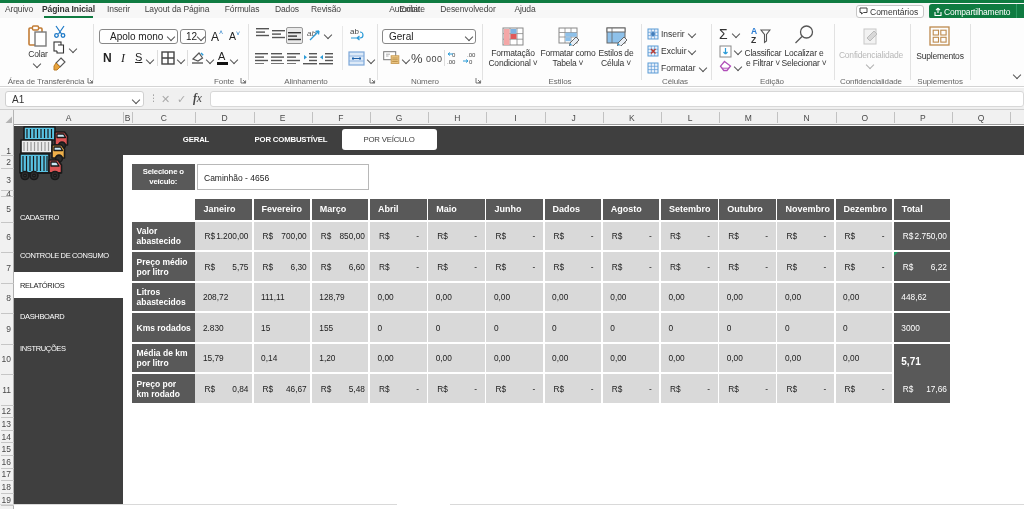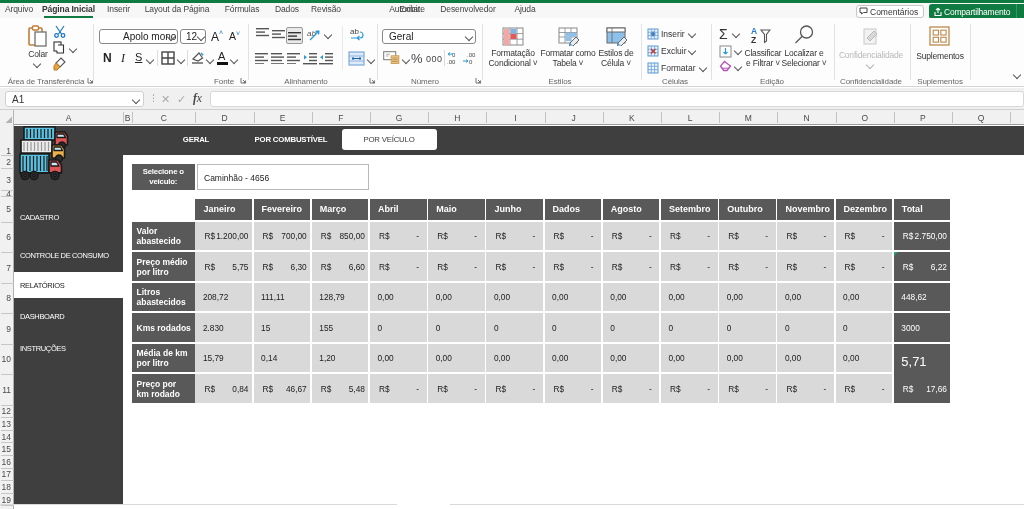--- a/index.html
+++ b/index.html
@@ -91,21 +91,21 @@
 </svg>
 <svg class="a" style="left:53px;top:41px" width="13" height="13" viewBox="0 0 13 13">
 <rect x="1" y="1" width="7" height="9" fill="#fff" stroke="#333" stroke-width="1.1"></rect>
 <path d="M5 4h5.5v8H4V10" fill="#fff" stroke="#333" stroke-width="1.1"></path>
 </svg>
 <div class="a chev" style="left:70px;top:46px"></div>
 <svg class="a" style="left:52px;top:57px" width="15" height="14" viewBox="0 0 15 14">
 <path d="M9 1l4 4-5 5-4-4z" fill="#fff" stroke="#555" stroke-width="1.1"></path>
 <path d="M4 6l4 4-3 3H2v-4z" fill="#e8a33d" stroke="#b97a25" stroke-width="1"></path>
 </svg>
-<div class="a combo" style="left:99px;top:28.5px;width:79px;height:15.5px;line-height:14px;padding-left:23px">Apolo mono</div>
+<div class="a combo" style="left:99px;top:28.5px;width:79px;height:15.5px;line-height:14px;padding-left:10px">Apolo mono</div>
 <div class="a chev" style="left:168px;top:34px"></div>
 <div class="a combo" style="left:180px;top:28.5px;width:26px;height:15.5px;line-height:14px;padding-left:5px">12</div>
 <div class="a chev" style="left:198px;top:34px"></div>
 <div class="a" style="left:211px;top:29px;font-size:12px;color:#222">A<span style="font-size:7px;vertical-align:6px;color:#1d79c7">˄</span></div>
 <div class="a" style="left:229px;top:30px;font-size:10.5px;color:#222">A<span style="font-size:7px;vertical-align:4px;color:#1d79c7">˅</span></div>
 <div class="a" style="left:103px;top:51px;font-size:12px;font-weight:bold;color:#222">N</div>
 <div class="a" style="left:121px;top:51px;font-size:12px;font-style:italic;font-family:'Liberation Serif',serif;color:#222">I</div>
 <div class="a" style="left:135px;top:51px;font-size:11px;text-decoration:underline;color:#222">S</div>
 <div class="a chev" style="left:147px;top:56.5px"></div>
 <div class="a sep" style="left:156.5px;top:50px;height:16px;background:#ddd"></div>
@@ -575,21 +575,21 @@
 <div class="a cellL num" style="left:311.8px;top:343.8px;width:56.6px;height:28.6px;font-size:8.3px;font-weight:normal">1,20</div>
 <div class="a cellL num" style="left:370.0px;top:343.8px;width:56.6px;height:28.6px;font-size:8.3px;font-weight:normal">0,00</div>
 <div class="a cellL num" style="left:428.20000000000005px;top:343.8px;width:56.6px;height:28.6px;font-size:8.3px;font-weight:normal">0,00</div>
 <div class="a cellL num" style="left:486.4px;top:343.8px;width:56.6px;height:28.6px;font-size:8.3px;font-weight:normal">0,00</div>
 <div class="a cellL num" style="left:544.6px;top:343.8px;width:56.6px;height:28.6px;font-size:8.3px;font-weight:normal">0,00</div>
 <div class="a cellL num" style="left:602.8000000000001px;top:343.8px;width:56.6px;height:28.6px;font-size:8.3px;font-weight:normal">0,00</div>
 <div class="a cellL num" style="left:661.0px;top:343.8px;width:56.6px;height:28.6px;font-size:8.3px;font-weight:normal">0,00</div>
 <div class="a cellL num" style="left:719.2px;top:343.8px;width:56.6px;height:28.6px;font-size:8.3px;font-weight:normal">0,00</div>
 <div class="a cellL num" style="left:777.4px;top:343.8px;width:56.6px;height:28.6px;font-size:8.3px;font-weight:normal">0,00</div>
 <div class="a cellL num" style="left:835.6px;top:343.8px;width:56.6px;height:28.6px;font-size:8.3px;font-weight:normal">0,00</div>
-<div class="a cellD num" style="left:893.8000000000001px;top:343.8px;width:56.6px;height:35px;font-size:13px;font-weight:normal">5,71</div>
+<div class="a cellD num" style="left:893.8000000000001px;top:343.8px;width:56.6px;height:35px;font-size:10px;font-weight:bold">5,71</div>
 <div class="a cellL acct" style="left:195.4px;top:374.3px;width:56.6px;height:28.6px;font-size:8.3px;font-weight:normal">
     <span>R$</span>
     <span>0,84</span>
   </div>
 <div class="a cellL acct" style="left:253.60000000000002px;top:374.3px;width:56.6px;height:28.6px;font-size:8.3px;font-weight:normal">
     <span>R$</span>
     <span>46,67</span>
   </div>
 <div class="a cellL acct" style="left:311.8px;top:374.3px;width:56.6px;height:28.6px;font-size:8.3px;font-weight:normal">
     <span>R$</span>

